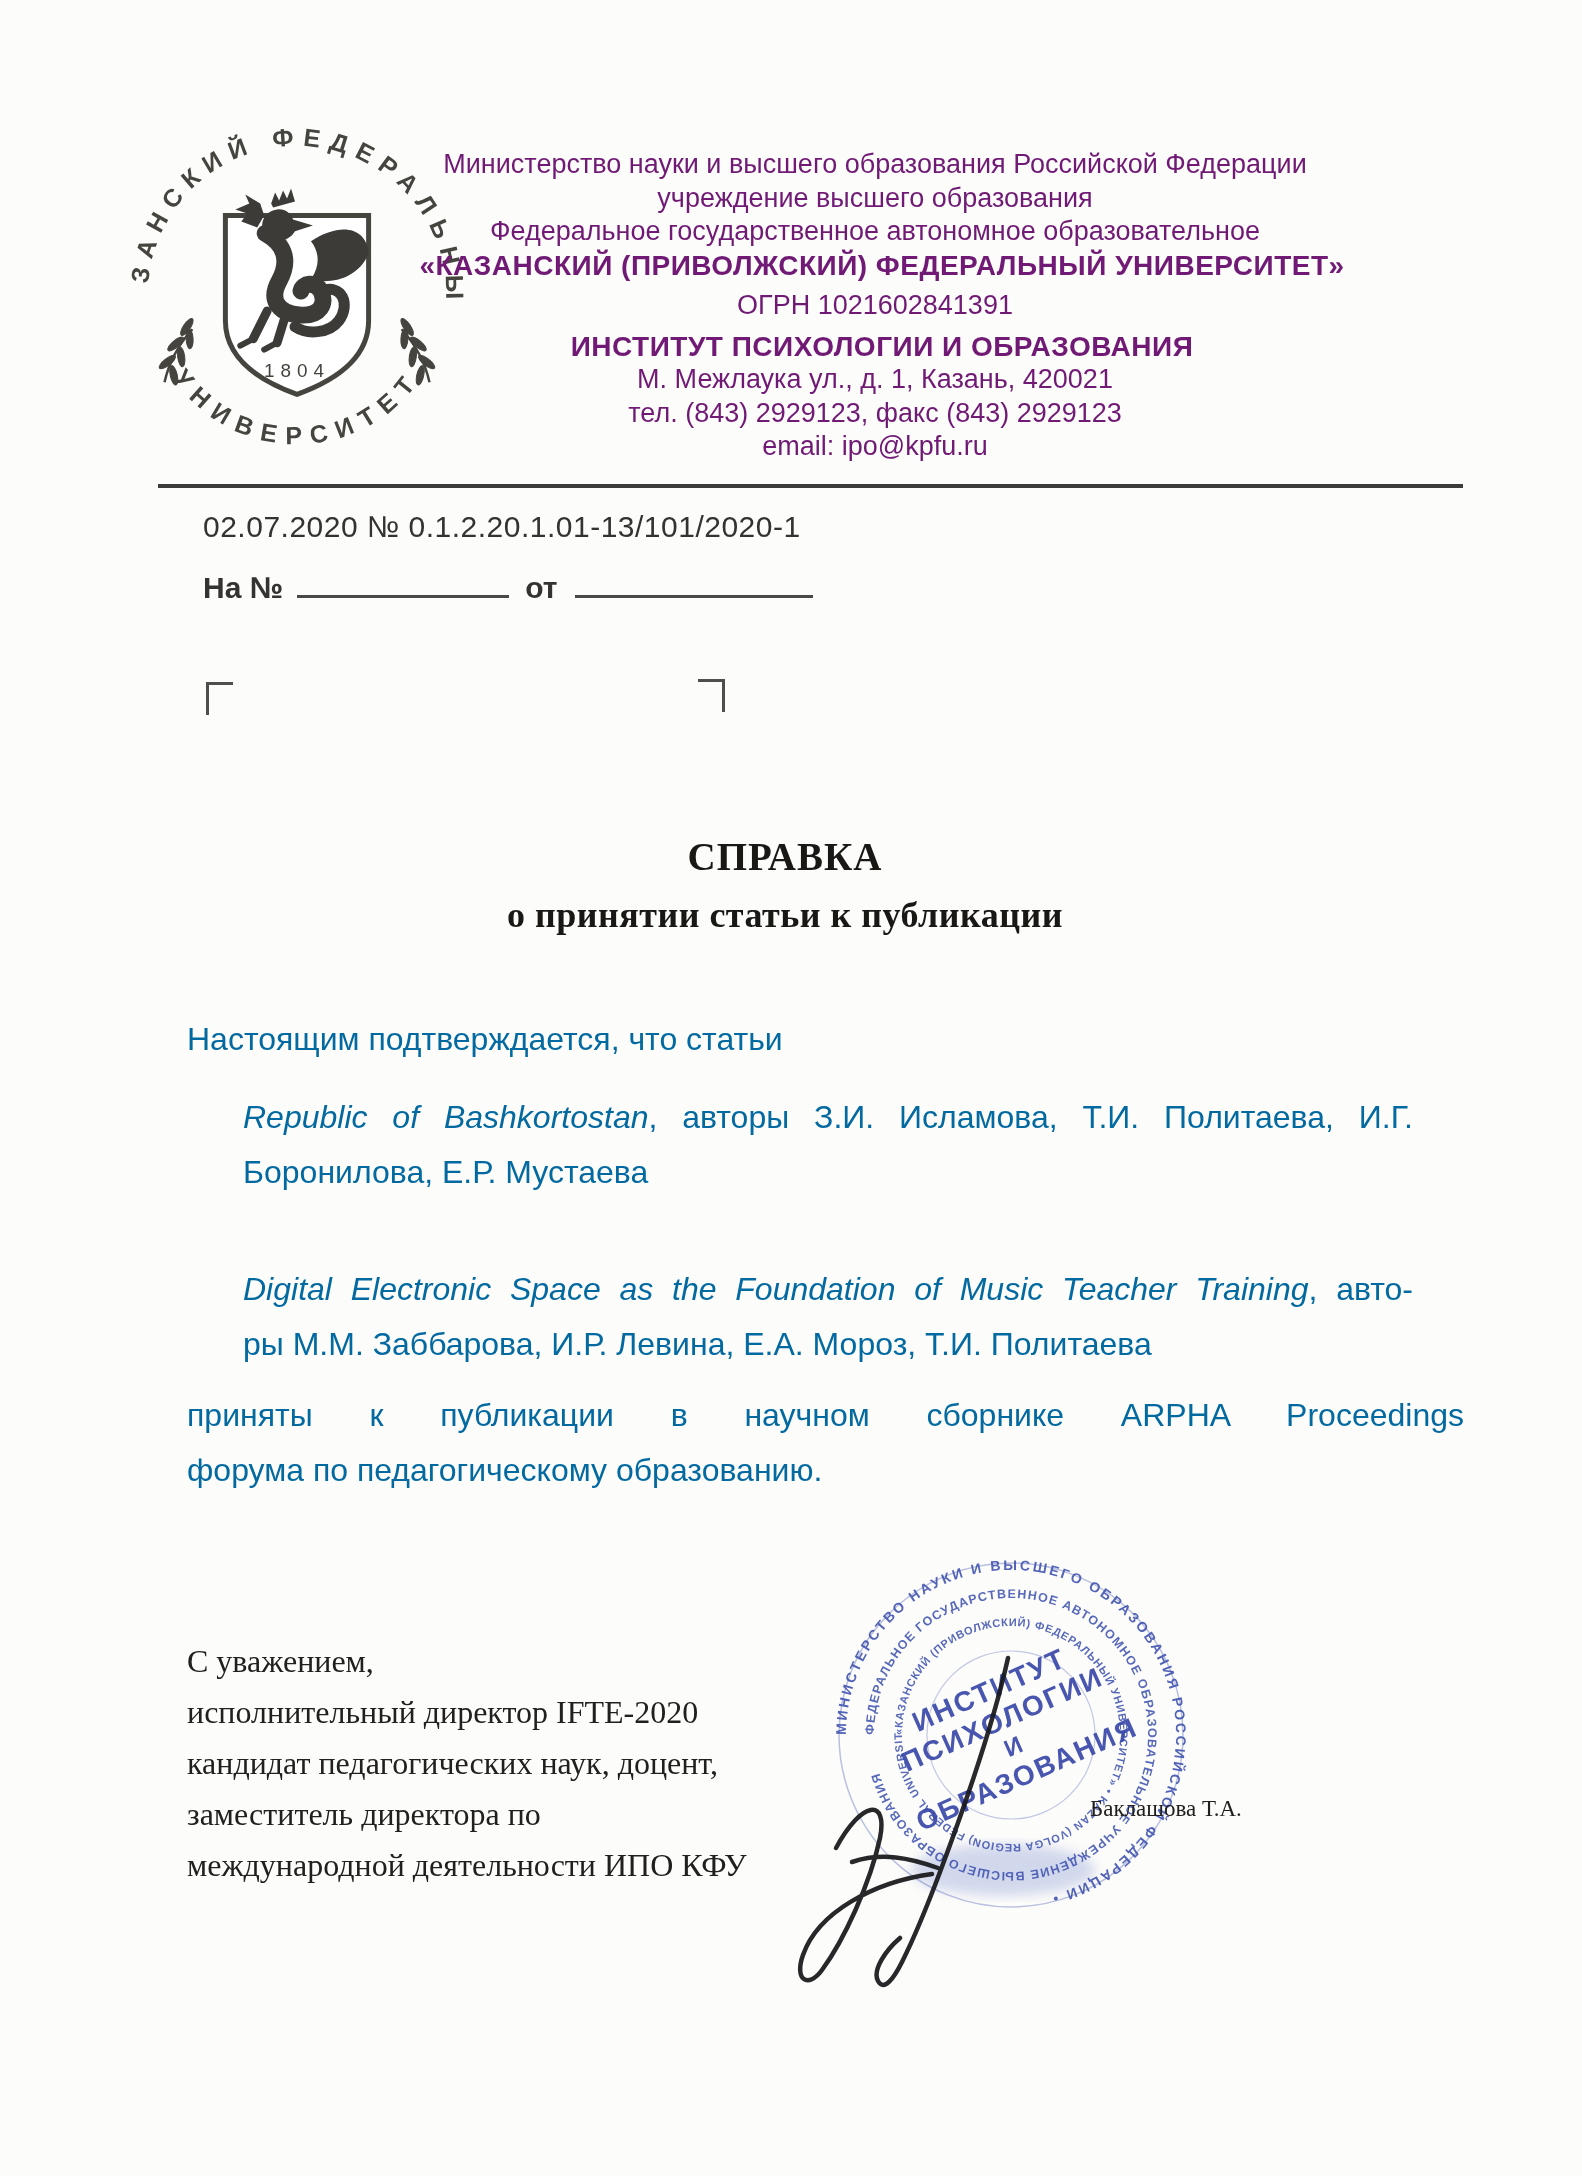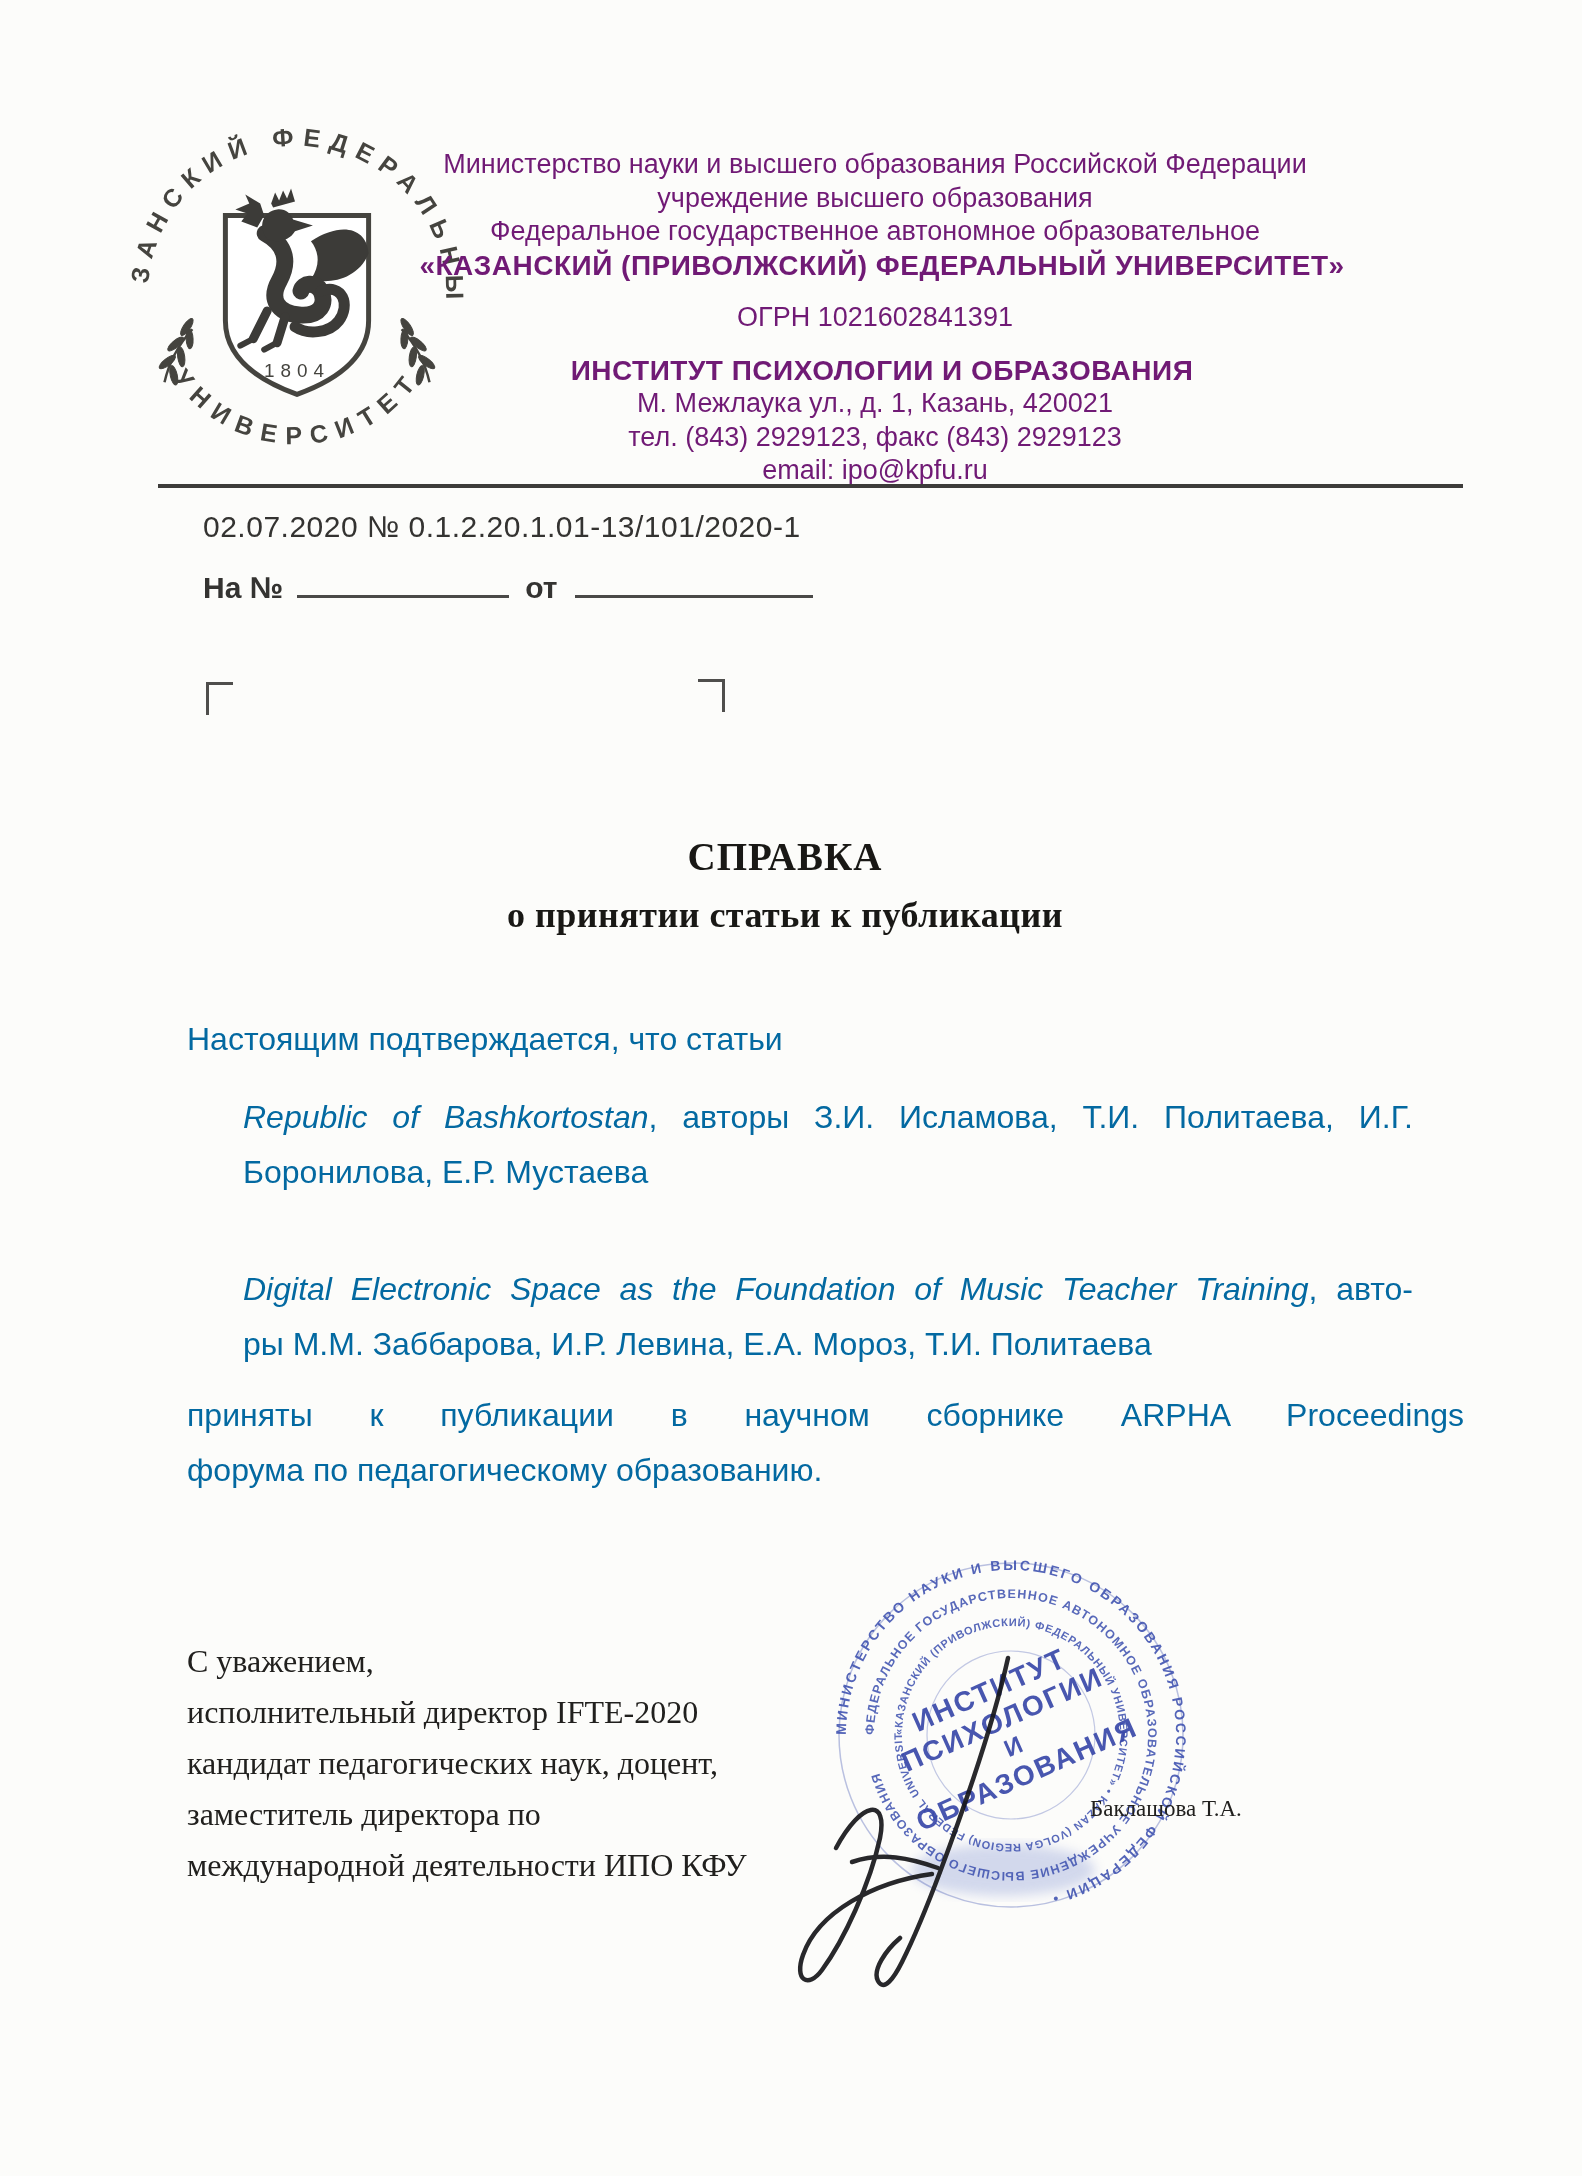--- a/index.html
+++ b/index.html
@@ -17,21 +17,21 @@
   }
 
   
   .logo { position:absolute; left:118px; top:116px; width:358px; height:358px; }
   .header-block {
     position:absolute; left:368px; top:148px; width:1014px;
     text-align:center; color:#701a75;
     font-size:27px; line-height:33.5px;
   }
   .header-block .bold-line { font-weight:bold; font-size:28px; letter-spacing:0.5px;padding-left:14px; }
-  .header-block .gap-sm { margin-top:19px; }
+  .header-block .gap-sm { margin-top:7px; }
 
   .divider {
     position:absolute; left:158px; top:484px; width:1305px; height:0;
     border-top:4px solid #3d3c3a;
   }
 
   .ref-line {
     position:absolute; left:203px; top:510px;
     font-size:30px; color:#343331; letter-spacing:0.5px;
   }

